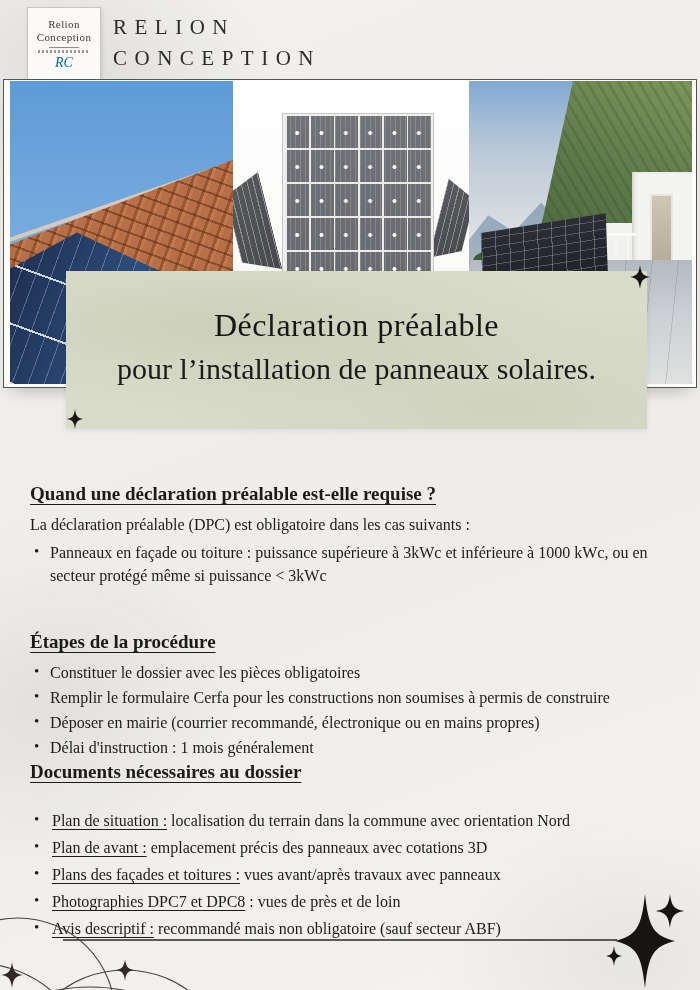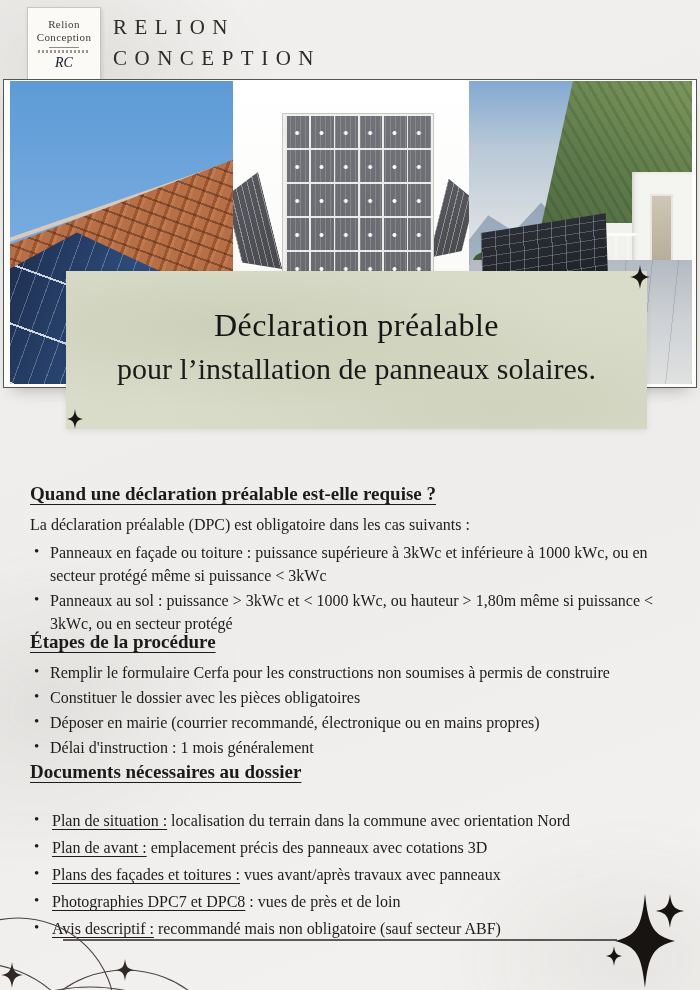--- a/index.html
+++ b/index.html
@@ -20,21 +20,21 @@
   
   .logo-card{
     position:absolute;left:27px;top:7px;width:74px;height:74px;box-sizing:border-box;
     background:#fbfaf7;border:1px solid #c8c6c0;box-shadow:1px 2px 4px rgba(0,0,0,0.12);
     display:flex;flex-direction:column;align-items:center;justify-content:center;padding:4px 2px;
   }
   .logo-name{font-size:11px;line-height:13px;color:#3a3934;letter-spacing:0.4px;text-align:center;}
   .logo-divider{width:30px;height:1px;background:#8d8b82;margin:3px auto 2px;}
   .logo-tagline{width:52px;height:3px;margin:0 auto 3px;
     background:repeating-linear-gradient(90deg,#9a988e 0 2px,rgba(0,0,0,0) 2px 4px);}
-  .logo-monogram{font-style:italic;font-size:14px;line-height:14px;color:#0f172a;}
+  .logo-monogram{font-style:italic;font-size:14px;line-height:14px;color:#0369a1;}
   .brand{position:absolute;left:113px;top:12px;font-size:21px;line-height:31px;
     letter-spacing:7.5px;color:#2d2c29;}
 
   
   .hero-frame{
     position:absolute;left:3px;top:79px;width:694px;height:309px;box-sizing:border-box;
     background:#fdfdfb;border:1px solid #55544f;box-shadow:0 10px 16px -9px rgba(0,0,0,0.28);
   }
   .photo{position:absolute;top:1px;height:303px;overflow:hidden;}
   .photo .layer{position:absolute;}
@@ -201,29 +201,28 @@
   <div class="title-box">
     <div class="title-main">Déclaration préalable</div>
     <div class="title-sub">pour l’installation de panneaux solaires.</div>
   </div>
 
   <div class="section sec-when">
     <h2 class="h-underline">Quand une déclaration préalable est-elle requise ?</h2>
     <p class="intro">La déclaration préalable (DPC) est obligatoire dans les cas suivants :</p>
     <ul class="blist">
       <li>Panneaux en façade ou toiture : puissance supérieure à 3kWc et inférieure à 1000 kWc, ou en secteur protégé même si puissance &lt; 3kWc</li>
-      <li>Panneaux au sol : puissance &gt; 3kWc et &lt; 1000 kWc, ou hauteur &gt; 1,80m même si puissance &lt; 3kWc, ou en secteur protégé</li>
     </ul>
   </div>
 
   <div class="section sec-steps">
     <h2 class="h-underline">Étapes de la procédure</h2>
     <ul class="blist">
+      <li>Constituer le dossier avec les pièces obligatoires</li>
       <li>Remplir le formulaire Cerfa  pour les constructions non soumises à permis de construire</li>
-      <li>Constituer le dossier avec les pièces obligatoires</li>
       <li>Déposer en mairie (courrier recommandé, électronique ou en mains propres)</li>
       <li>Délai d'instruction : 1 mois généralement</li>
     </ul>
   </div>
 
   <div class="section sec-docs">
     <h2 class="h-underline h-bold">Documents nécessaires au dossier</h2>
     <ul class="blist">
       <li><span class="lead-underline">Plan de situation :</span><span> localisation du terrain dans la commune avec orientation Nord</span></li>
       <li><span class="lead-underline">Plan de avant :</span><span> emplacement précis des panneaux avec cotations 3D</span></li>

